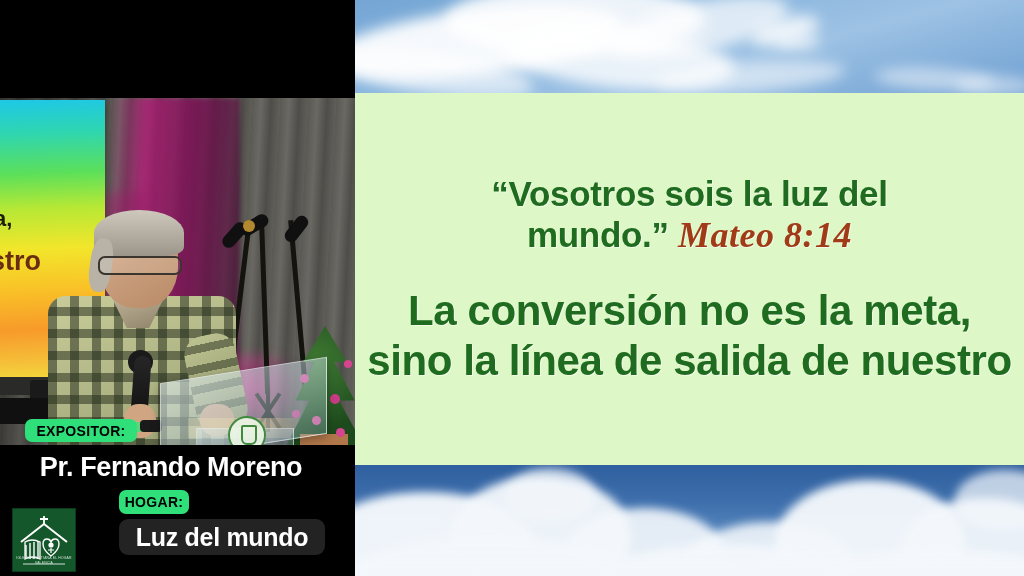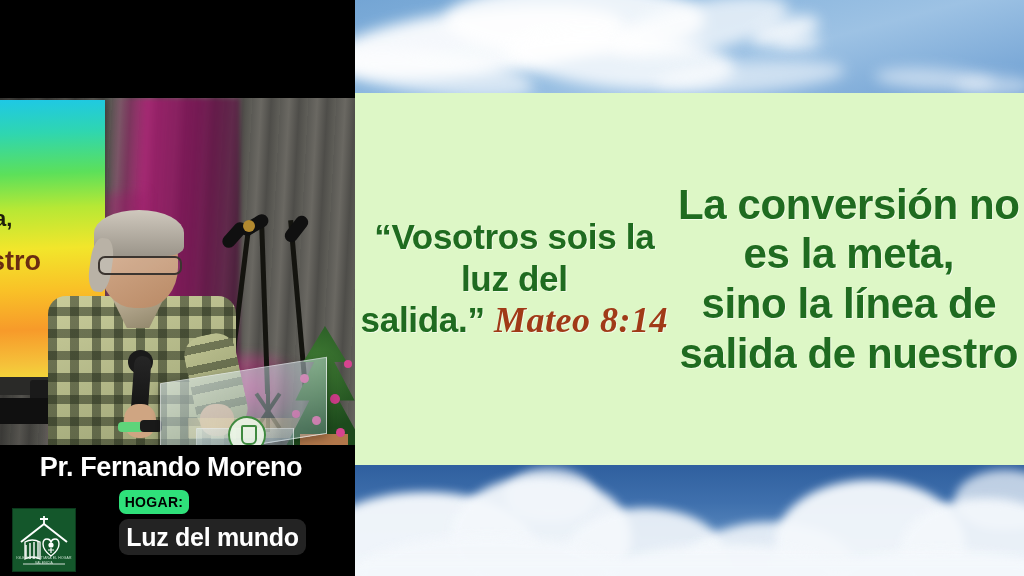--- a/index.html
+++ b/index.html
@@ -40,21 +40,21 @@
   .b6{left:545px;top:34px;width:170px;height:110px;opacity:.93;}
   .b7{left:2px;top:72px;width:260px;height:76px;opacity:.92;}
   .b8{left:250px;top:80px;width:240px;height:70px;opacity:.90;}
   .b9{left:470px;top:86px;width:230px;height:66px;opacity:.92;}
   .b10{left:150px;top:4px;width:90px;height:54px;opacity:.70;}
   .b11{left:600px;top:6px;width:100px;height:60px;opacity:.72;}
   .b12{left:-10px;top:96px;width:700px;height:46px;opacity:.96;border-radius:40px;}
 
   
   .panel{position:absolute;left:355px;top:93px;width:669px;height:372px;
-         background:#ddf7c6;display:flex;flex-direction:row;
+         background:#ddf7c6;display:flex;flex-direction:column;
          align-items:center;justify-content:center;}
   .verse{color:#1f6b20;font-weight:bold;font-size:35px;line-height:1.18;
          text-align:center;letter-spacing:-.3px;width:600px;
          text-shadow:1px 1px 0 rgba(255,255,255,.55);}
   .ref{color:#a03a17;font-family:"Liberation Serif",serif;font-weight:bold;
        font-style:italic;font-size:36px;letter-spacing:.5px;}
   .gap{height:30px;}
   .stmt{color:#1f6b20;font-weight:bold;font-size:42px;line-height:1.18;
         text-align:center;letter-spacing:-.4px;width:660px;
         text-shadow:1px 1px 0 rgba(255,255,255,.55);}
@@ -166,21 +166,21 @@
   .amp2{position:absolute;left:0px;top:300px;width:60px;height:26px;background:#101010;}
 
   
   .badge{position:absolute;background:#2fe07a;border-radius:7px;color:#000;
          font-weight:bold;display:flex;align-items:center;justify-content:center;}
   .badge-expositor{left:25px;top:419px;width:112px;height:23px;font-size:14px;letter-spacing:.3px;}
   .badge-tema{left:119px;top:490px;width:70px;height:24px;font-size:14px;letter-spacing:.3px;}
   .speaker-name{position:absolute;left:8px;top:450px;width:326px;height:34px;
        display:flex;align-items:center;justify-content:center;
        color:#fff;font-weight:bold;font-size:27px;letter-spacing:-.4px;}
-  .topic-pill{position:absolute;left:119px;top:519px;width:187px;height:36px;
+  .topic-pill{position:absolute;left:119px;top:519px;width:206px;height:36px;
        background:#232323;border-radius:9px;display:flex;align-items:center;
        justify-content:center;color:#fff;font-weight:bold;font-size:25px;letter-spacing:-.3px;}
 
   
   .logo{position:absolute;left:12px;top:508px;width:62px;height:62px;background:#14572b;
         border:1px solid #0c3a1d;}
   .logo svg{display:block;}
   .logo-micro{position:absolute;left:0;bottom:5px;width:62px;text-align:center;
         color:#cfe3d4;font-size:3.4px;letter-spacing:.2px;line-height:1.5;white-space:nowrap;}
 
@@ -218,21 +218,21 @@
       <div class="b b7"></div>
         <div class="b b8"></div>
         <div class="b b9"></div>
       <div class="b b12"></div>
     </div>
   </div>
 
   <div class="panel">
     <div class="verse">
       <span>“Vosotros sois la luz del</span><br>
-      <span>salida.”</span>
+      <span>mundo.”</span>
       <span class="ref">Mateo 8:14</span>
     </div>
     <div class="gap"></div>
     <div class="stmt">
       <span>La conversión no es la meta,</span><br>
       <span>sino la línea de salida de nuestro</span><br>
     </div>
   </div>
 
   <div class="video">
@@ -290,20 +290,21 @@
       <div class="orn o6"></div>
 
     <div class="pulpit"></div>
     <div class="pulpit-b"></div>
     <div class="emblem"></div>
   </div>
 
   <div class="blackbar bb-top"></div>
   <div class="blackbar bb-bot"></div>
 
+  <div class="badge badge-expositor">EXPOSITOR:</div>
   <div class="speaker-name">Pr. Fernando Moreno</div>
   <div class="badge badge-tema">HOGAR:</div>
   <div class="topic-pill">Luz del mundo</div>
 
   <div class="logo">
     <svg width="62" height="62" viewBox="0 0 62 62">
       <path d="M31 7 L31 15 M27 10 L35 10" stroke="#fff" stroke-width="1.8" fill="none"></path>
       <path d="M8 33 L31 15 L54 33" stroke="#fff" stroke-width="2" fill="none"></path>
       <path d="M13 36 L13 50 M17 34 L17 50 M21 33 L21 50 M25 32 L25 50" stroke="#fff" stroke-width="1.4" fill="none"></path>
       <path d="M12 50 Q19 46 27 50 L27 33 Q19 29 12 33 Z" stroke="#fff" stroke-width="1.3" fill="none"></path>

